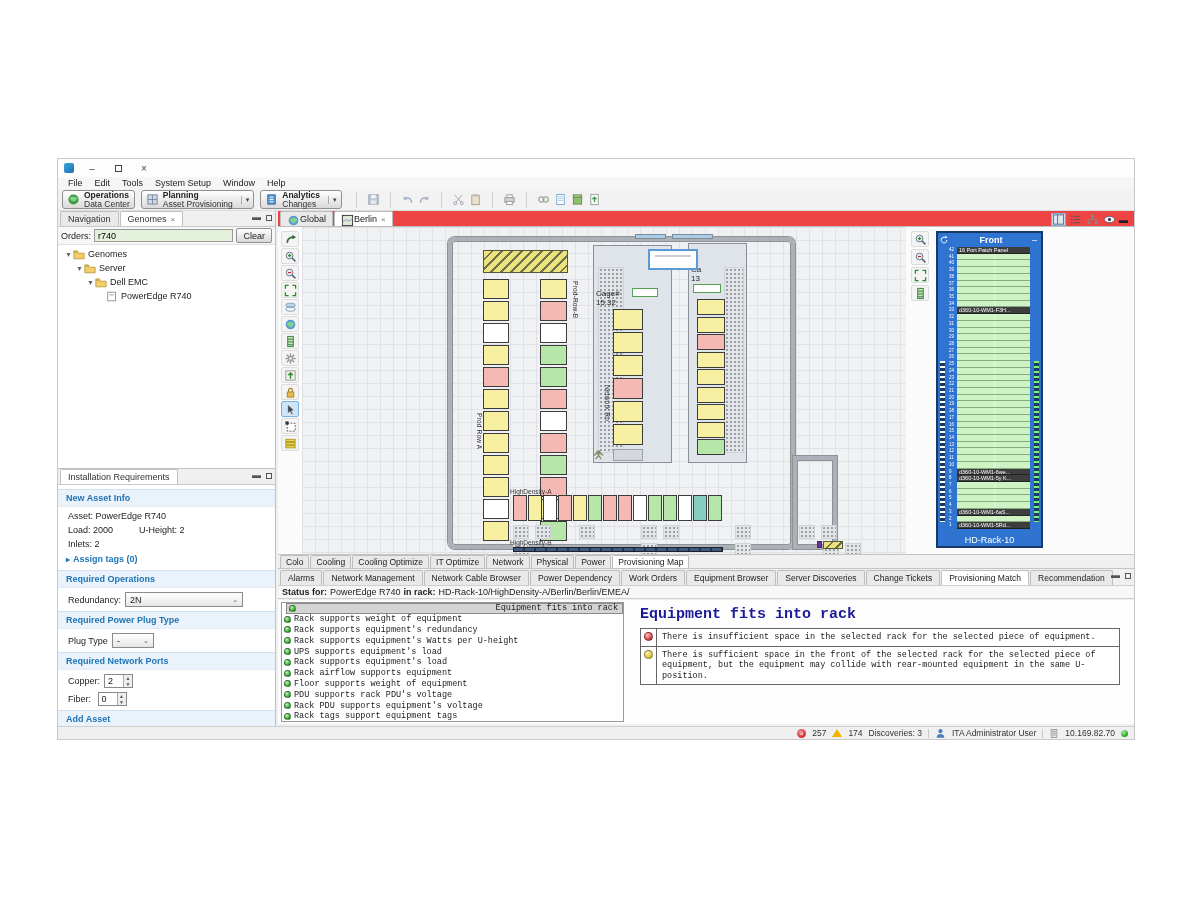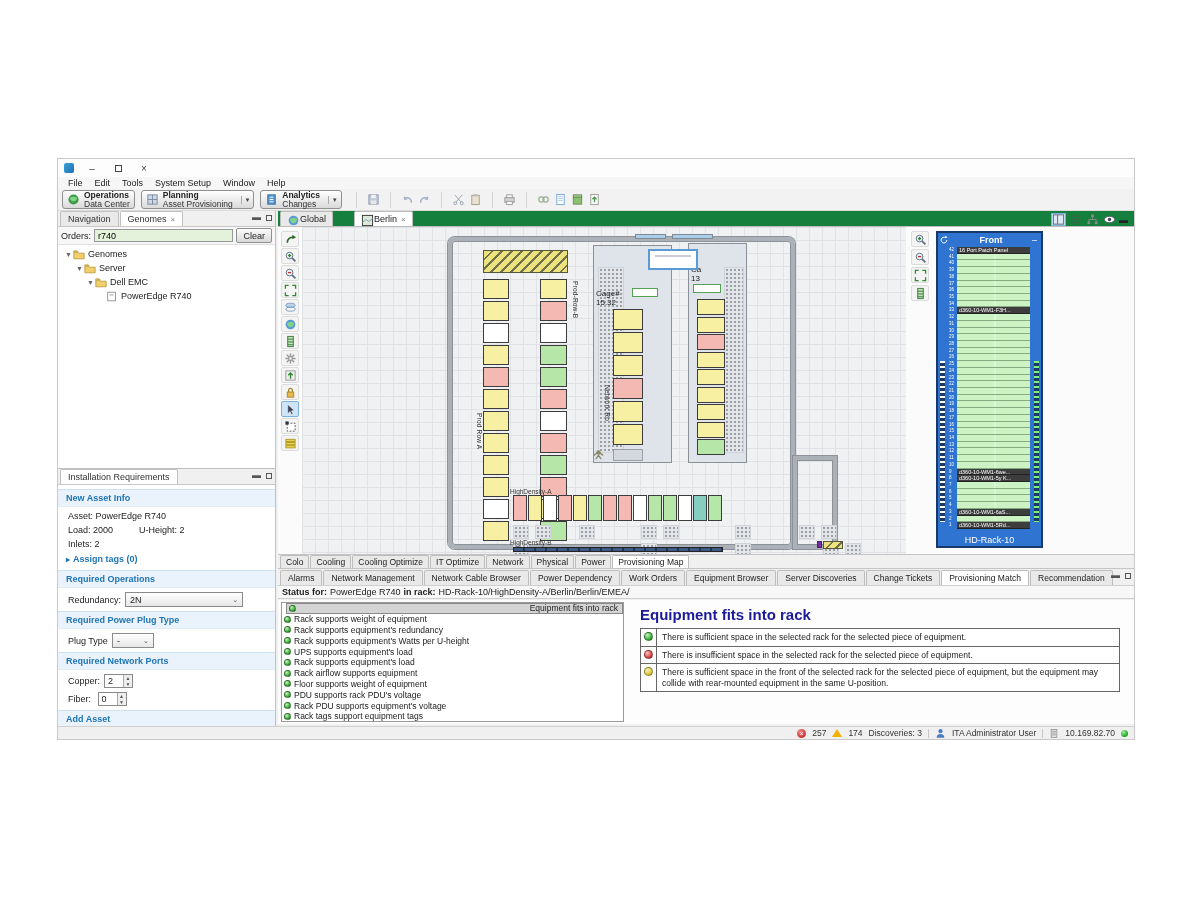--- a/index.html
+++ b/index.html
@@ -52,21 +52,21 @@
   .sel .cv { color:#555; font-size:7px; margin-left:6px; }
   .spin { display:inline-flex; border:1px solid #8a8a8a; height:14px; margin-left:4px; background:#fff; }
   .spin .v { width:18px; display:flex; align-items:center; padding-left:3px; }
   .spin .arr { width:9px; border-left:1px solid #aaa; display:flex; flex-direction:column; }
   .spin .arr span { flex:1; font-size:5px; color:#555; text-align:center; line-height:6px; background:#eee; }
   .assign { color:#1f74b5; font-weight:bold; padding:5px 8px 2px 8px; }
   .assign .tri { color:#1f74b5; font-size:8px; margin-right:3px; }
 
   
   .rightregion { position:absolute; left:220px; top:52px; right:0; bottom:13px; background:#fbfbfb; }
-  .edtabs { height:16px; background:#15803d; border-bottom:1px solid #bdbdbd; display:flex; align-items:center; padding-left:2px; position:relative;gap:20px; }
+  .edtabs { height:16px; background:#ef4444; border-bottom:1px solid #bdbdbd; display:flex; align-items:center; padding-left:2px; position:relative; }
   .edtab { height:15px; display:flex; align-items:center; padding:0 6px; border:1px solid #bdbdbd; border-bottom:none; background:#e9e9e9; margin-right:1px; border-radius:2px 2px 0 0; }
   .edtab.active { background:#ffffff; }
   .edtab .ic { width:10px; height:10px; margin-right:3px; }
   .edtab .x { margin-left:4px; color:#777; font-size:8px; }
   .viewicons { position:absolute; right:4px; top:2px; display:flex; gap:2px; align-items:center; }
   .vic { width:15px; height:13px; display:flex; align-items:center; justify-content:center; border:1px solid transparent; }
   .vic.active { background:#cfe4f7; border-color:#7ab0e0; }
 
   .mapregion { position:absolute; left:0; top:16px; right:0; height:327px; background:#fbfbfb; overflow:hidden; }
   .maptb { position:absolute; left:3px; top:4px; width:20px; display:flex; flex-direction:column; gap:1px; }
@@ -109,21 +109,21 @@
   .floortabs { position:absolute; left:0; right:0; top:343px; height:14px; background:#f0f0f0; border-top:1px solid #c4c4c4; display:flex; align-items:flex-end; padding-left:2px; }
   .ftab { height:13px; display:flex; align-items:center; padding:0 5px; font-size:8.5px; border:1px solid #bdbdbd; border-bottom:none; background:#e9e9e9; margin-right:1px; border-radius:2px 2px 0 0; }
   .ftab.active { background:#ffffff; }
   .bottompanel { position:absolute; left:0; right:0; top:357px; bottom:0; background:#f0f0f0; border-top:1px solid #c4c4c4; }
   .btabs { height:16px; display:flex; align-items:flex-end; padding-left:2px; position:relative; }
   .btab { height:15px; display:flex; align-items:center; padding:0 7px; font-size:8.5px; border:1px solid #bdbdbd; border-bottom:none; background:#e9e9e9; margin-right:1px; border-radius:2px 2px 0 0; }
   .btab.active { background:#ffffff; }
   .statusline { height:14px; background:#f7f7f7; border-top:1px solid #cfcfcf; border-bottom:1px solid #cfcfcf; display:flex; align-items:center; padding-left:4px; }
   .statusline b { margin-right:3px; }
   .statusline span { margin-right:3px; }
-  .bcontent { position:absolute; left:0; right:0; top:31px; bottom:2px; display:flex; background:#fcfcfc; }
+  .bcontent { position:absolute; left:0; right:0; top:31px; bottom:2px; display:flex; background:#fcfcfc;font-family:Liberation Mono, monospace; }
   .checklist { width:343px; margin:2px 0 2px 3px; background:#ffffff; border:1px solid #9a9a9a; overflow:hidden; }
   .citem { height:10.8px; display:flex; align-items:center; padding-left:2px; font-size:8.5px; }
   .citem.sel { background:#d4d4d4; }
   .sphere { width:7px; height:7px; border-radius:50%; margin-right:3px; flex:none; border:1px solid rgba(0,0,0,.35); }
   .sphere.green { background:radial-gradient(circle at 32% 28%, #c8f5bb, #3cae3c 65%, #1d701d); }
   .sphere.yellow { background:radial-gradient(circle at 32% 28%, #f8f3c0, #ddc737 65%, #94820f); }
   .sphere.red { background:radial-gradient(circle at 32% 28%, #f7c5c5, #d84343 65%, #8f1717); }
   .detail { flex:1; padding:6px 14px 4px 16px; background:#fdfdfd; overflow:hidden; }
   .detail h1 { font-size:15px; color:#1b1b99; font-weight:bold; margin-bottom:5px; }
   .detail .desc { font-size:8.5px; color:#333; margin-bottom:7px; }
@@ -941,26 +941,20 @@
               <span class="sphere green"></span>
               <span>Rack tags support equipment tags</span>
             </div>
             <div class="citem"></div>
           </div>
         <div class="detail">
           <h1>Equipment fits into rack</h1>
           <div class="legend" id="legend">
               <div class="lrow">
                 <div class="icell">
-                  <span class="sphere green"></span>
-                </div>
-                <div class="tcell">There is sufficient space in the selected rack for the selected piece of equipment.</div>
-              </div>
-              <div class="lrow">
-                <div class="icell">
                   <span class="sphere red"></span>
                 </div>
                 <div class="tcell">There is insufficient space in the selected rack for the selected piece of equipment.</div>
               </div>
               <div class="lrow">
                 <div class="icell">
                   <span class="sphere yellow"></span>
                 </div>
                 <div class="tcell">There is sufficient space in the front of the selected rack for the selected piece of equipment, but the equipment may collide with rear-mounted equipment in the same U-position.</div>
               </div>

